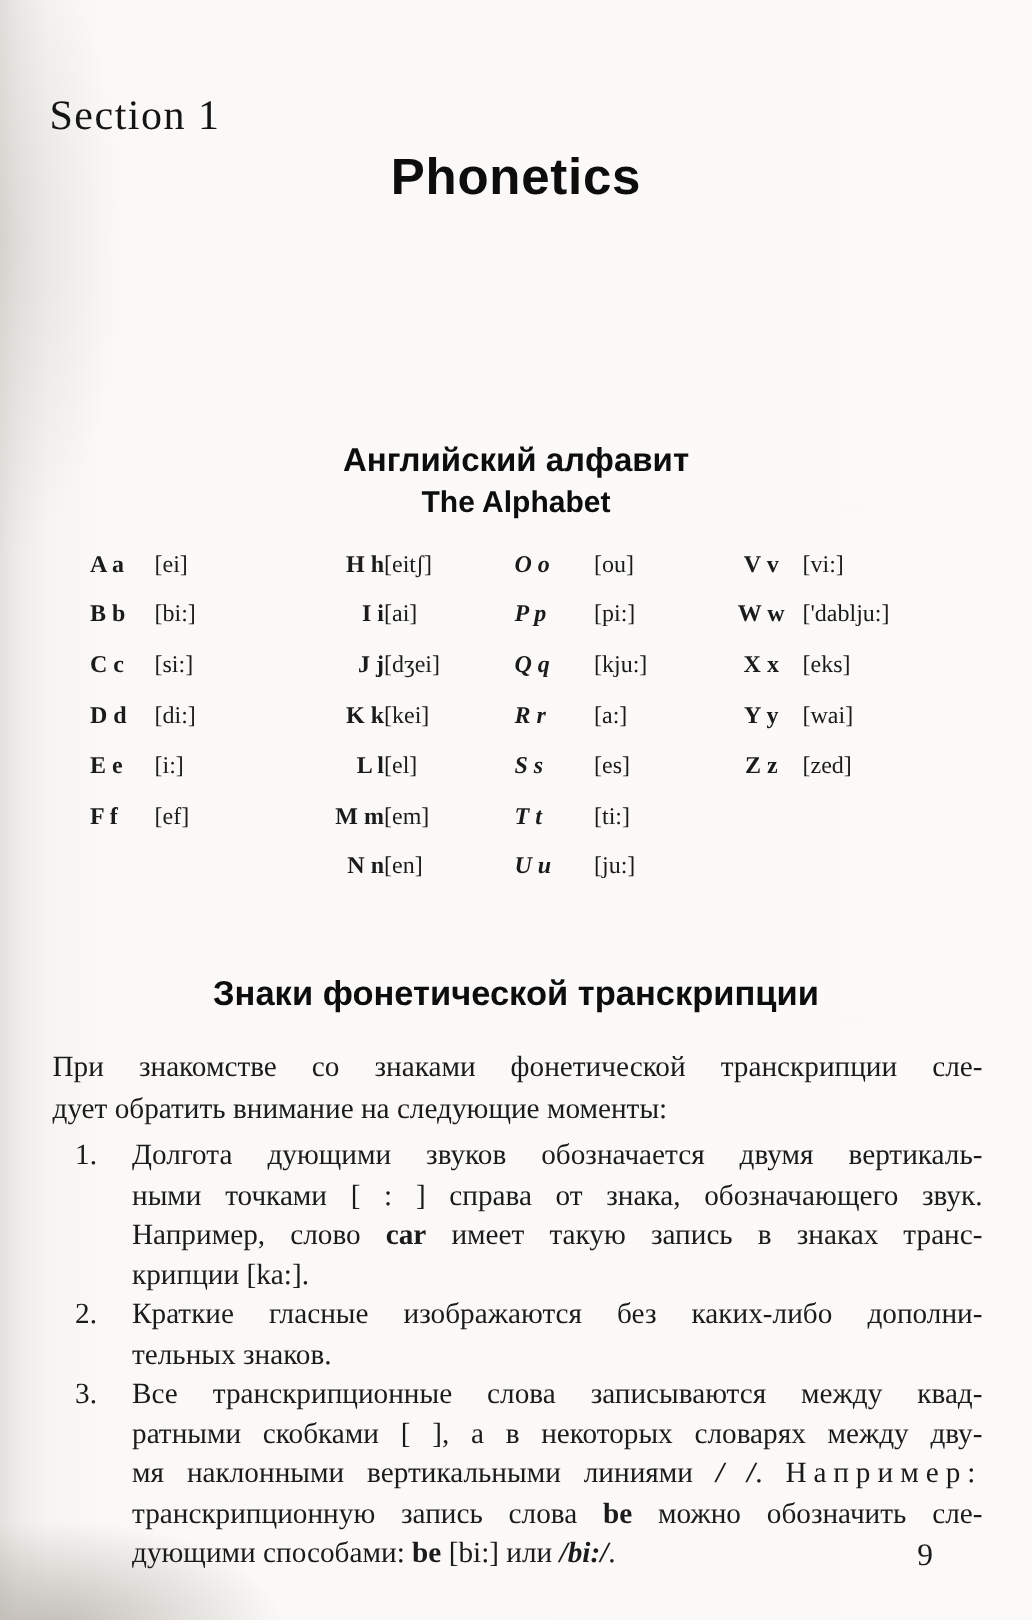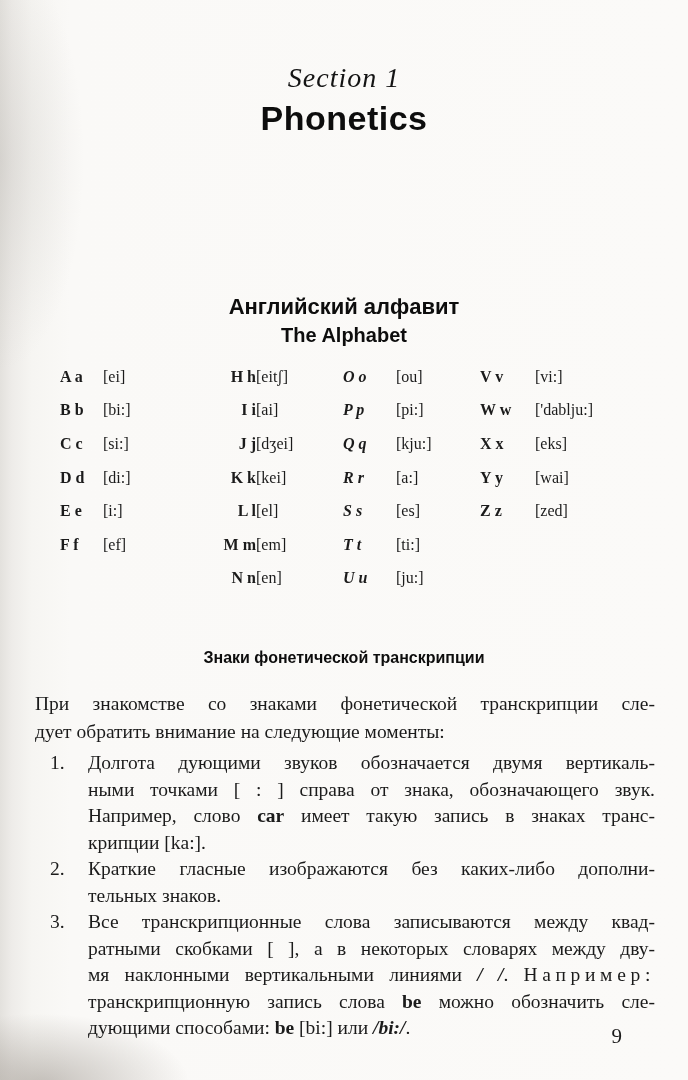--- a/index.html
+++ b/index.html
@@ -19,26 +19,24 @@
       linear-gradient(90deg, #e3e1dd 0px, #eeece9 12px, #f6f5f2 32px, #faf9f7 70px, #fbfaf8 100%);
     box-sizing:border-box;
   }
   .content {
     position:relative;
     padding:62px 33px 0 33px;
     box-sizing:border-box;
   }
   
   .section-label {
-    text-align:center;
     font-family:"Liberation Serif", serif;
     font-size:28px; line-height:1.15;
     letter-spacing:1px;
     color:#141414;
-    font-style:italic;
   }
   .page-title {
     margin:6px 0 0 0;
     text-align:center;
     font-family:"Liberation Sans", sans-serif;
     font-weight:bold;
     font-size:34px; line-height:1.1;
     letter-spacing:0.5px;
     color:#0d0d0d;
   }
@@ -60,40 +58,40 @@
   }
   
   .alpha-grid {
     margin:21px 0 0 27px;
     display:flex;
   }
   .alpha-col { display:block; }
   .alpha-col.c1 { width:138px; }
   .alpha-col.c2 { width:145px;text-align:right; }
   .alpha-col.c3 { width:137px; }
-  .alpha-col.c4 { width:148px; }
+  .alpha-col.c4 { width:148px;text-align:center; }
   .alpha-row {
     display:flex;
     align-items:baseline;
     height:33.6px;
     font-size:16px;
   }
   .ltr { font-weight:bold; display:inline-block; }
   .c1 .ltr { width:43px; }
   .c2 .ltr { width:58px; }
   .c3 .ltr { width:53px;font-style:italic; }
   .c4 .ltr { width:55px; }
   .trs { white-space:nowrap; }
   
   .signs-heading {
     margin:46px 0 0 0;
     text-align:center;
     font-family:"Liberation Sans", sans-serif;
     font-weight:bold;
-    font-size:16px; line-height:1.15;
+    font-size:23px; line-height:1.15;
     color:#0d0d0d;
   }
   .intro {
     margin:23px 0 0 2px;
     font-size:19.5px;
     line-height:27.5px;
   }
   .tline { text-align:left; }
   .tline.stretch {
     text-align:justify;

